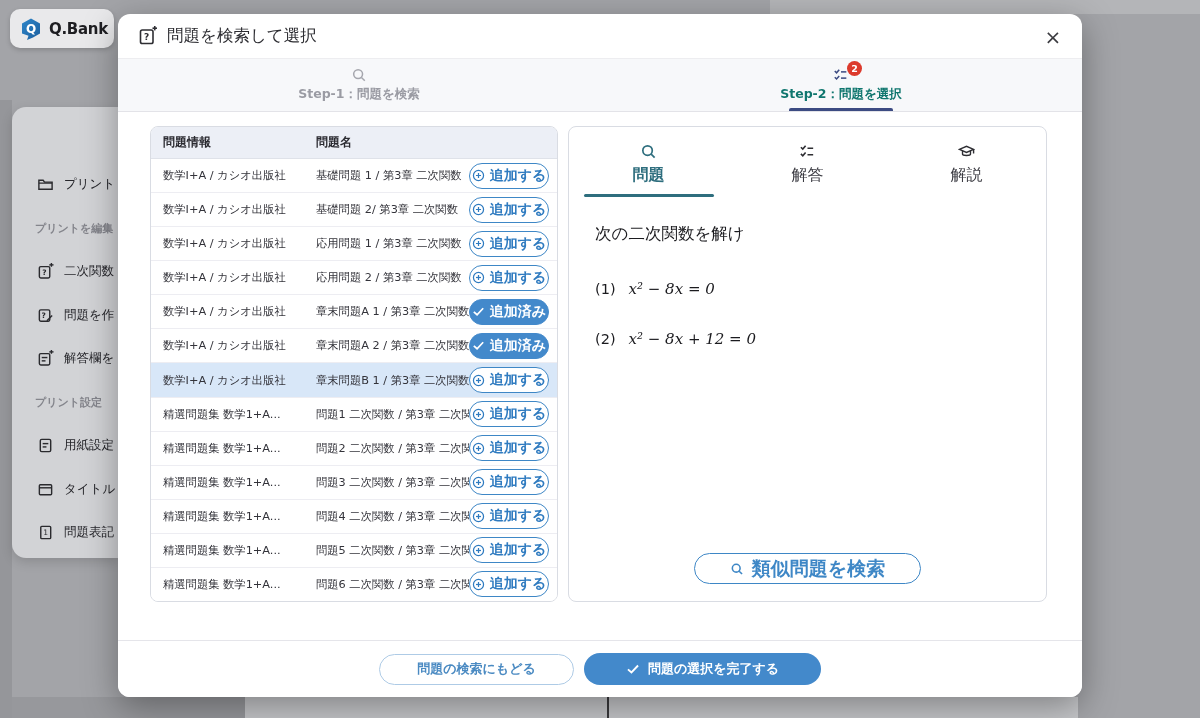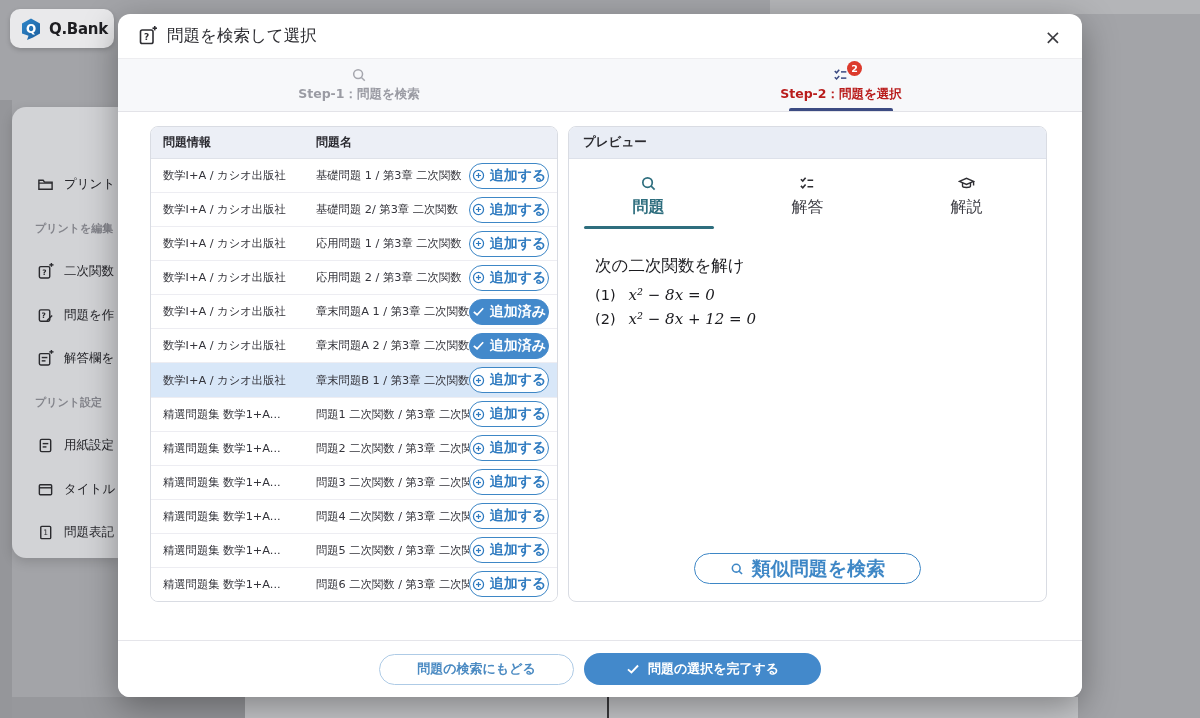--- a/index.html
+++ b/index.html
@@ -43,21 +43,21 @@
   .m-close{position:absolute;right:16px;top:10px;width:26px;height:26px;display:flex;align-items:center;
     justify-content:center;font-size:20px;color:#3b3b40;cursor:pointer;}
 
   .m-tabbar{height:52px;background:#f7f8fa;display:flex;border-top:1px solid #ededf0;
     border-bottom:1px solid #e3e3e8;flex-shrink:0;}
   .step-tab{flex:1;position:relative;display:flex;flex-direction:column;align-items:center;justify-content:center;gap:3px;cursor:pointer;}
   .step-tab .st-icon{width:16px;height:16px;position:relative;}
   .step-tab.inactive .st-icon{color:#a6a7ae;}
   .step-tab.inactive .st-label{color:#9a9ba3;font-size:12.5px;font-weight:bold;}
   .step-tab.active .st-icon{color:#3C4B82;}
-  .step-tab.active .st-label{color:#b91c1c;font-size:12.5px;font-weight:bold;}
+  .step-tab.active .st-label{color:#0f766e;font-size:12.5px;font-weight:bold;}
   .step-underline{position:absolute;bottom:0;left:50%;transform:translateX(-50%);width:104px;height:3px;
     background:#3C4B82;border-radius:2px 2px 0 0;}
   .st-badge{position:absolute;top:-6px;right:-13px;min-width:15px;height:15px;border-radius:8px;background:#DC3A2C;
     color:#fff;font-size:9.5px;font-weight:bold;display:flex;align-items:center;justify-content:center;padding:0 2px;box-sizing:border-box;}
 
   .m-body{flex:1;display:flex;padding:14px 35px 0 32px;gap:10px;box-sizing:border-box;min-height:0;}
 
   
   .tpanel{width:408px;height:476px;border:1px solid #d9dce3;border-radius:8px;overflow:hidden;
     display:flex;flex-direction:column;box-sizing:border-box;flex-shrink:0;}
@@ -84,21 +84,21 @@
     font-size:12.5px;font-weight:bold;color:#2b2b30;border-bottom:1px solid #dde1ea;flex-shrink:0;}
   .ptabs{height:70px;display:flex;flex-shrink:0;}
   .ptab{flex:1;position:relative;display:flex;flex-direction:column;align-items:center;justify-content:center;
     gap:5px;padding-top:4px;cursor:pointer;}
   .ptab .pt-icon{width:17px;height:17px;color:#2e2e33;}
   .ptab .pt-label{font-size:16px;color:#3b3b42;}
   .ptab.active .pt-icon{color:#2E6E7E;}
   .ptab.active .pt-label{color:#2E6E7E;font-weight:bold;}
   .pt-underline{position:absolute;bottom:0;left:50%;transform:translateX(-50%);width:130px;height:3px;
     background:#2E6E7E;border-radius:2px;}
-  .pcontent{flex:1;padding:26px 26px 0;display:flex;flex-direction:column;min-height:0;}
+  .pcontent{flex:1;padding:26px 26px 0;display:flex;flex-direction:column;min-height:0;gap:26px;}
   .math-heading{font-family:"DejaVu Serif","Liberation Serif",serif;font-size:16.5px;color:#1b1b1f;margin-bottom:9px;}
   .math-line{display:flex;align-items:baseline;gap:13px;margin-bottom:6px;}
   .math-num{font-size:14.5px;color:#1b1b1f;}
   .math-expr{font-family:"DejaVu Serif","Liberation Serif",serif;font-style:italic;font-size:15px;color:#1b1b1f;}
   .similar-wrap{margin-top:auto;display:flex;justify-content:center;padding-bottom:17px;}
   .btn-similar{width:227px;height:31px;border-radius:16px;border:1.5px solid #3E87C6;background:#fff;color:#3E87C6;
     font-size:19px;font-weight:bold;font-family:inherit;display:flex;align-items:center;justify-content:center;gap:8px;cursor:pointer;}
   .btn-similar .b-icon{width:14px;height:14px;}
 
   .m-footer{height:56px;border-top:1px solid #e5e5ea;display:flex;align-items:center;justify-content:center;
@@ -454,23 +454,20 @@
                     <line x1="5.5" y1="9" x2="12.5" y2="9"></line>
                   </svg>
                 </span>
       <span class="b-label">追加する</span>
     </button>
   </div>
 </div>
       </div>
 
       <div class="ppanel">
-        <div class="phead">
-          <span>プレビュー</span>
-        </div>
         <div class="ptabs">
           <div class="ptab active">
             <span class="pt-icon">
               <svg viewBox="0 0 18 18" fill="none" stroke="currentColor" stroke-width="1.8">
                 <circle cx="8" cy="8" r="5"></circle>
                   <line x1="11.8" y1="11.8" x2="15.5" y2="15.5"></line>
               </svg>
             </span>
             <span class="pt-label">問題</span>
             <div class="pt-underline"></div>

